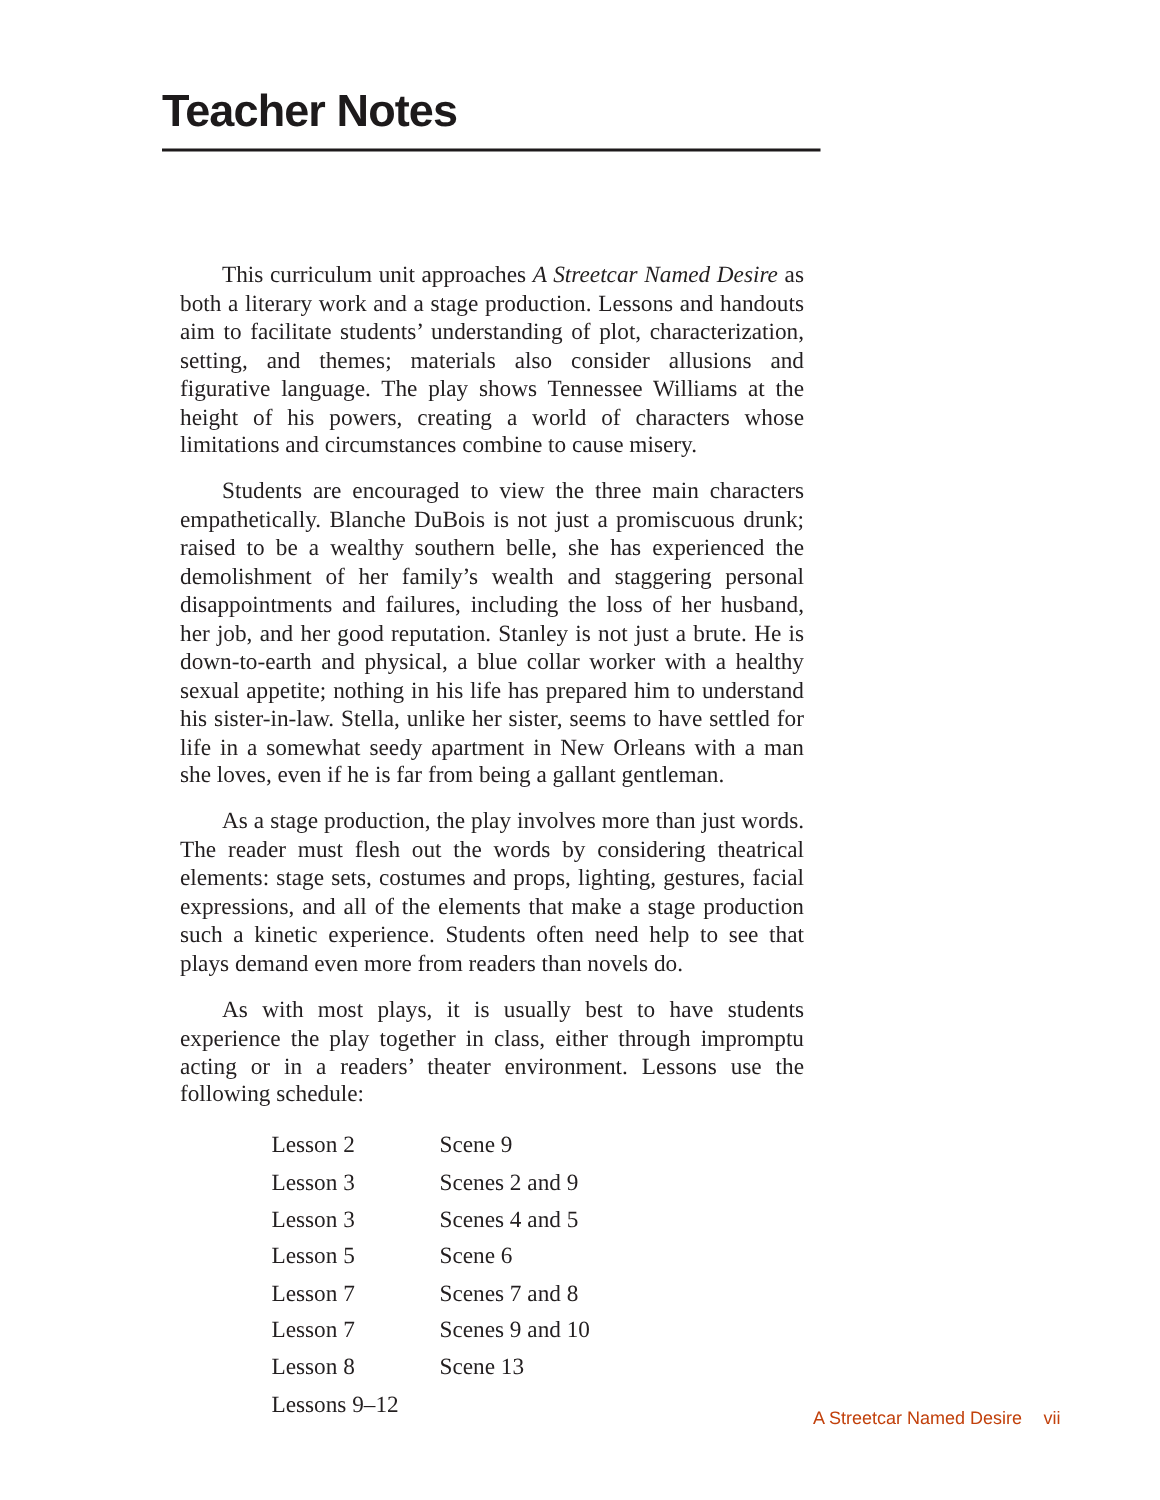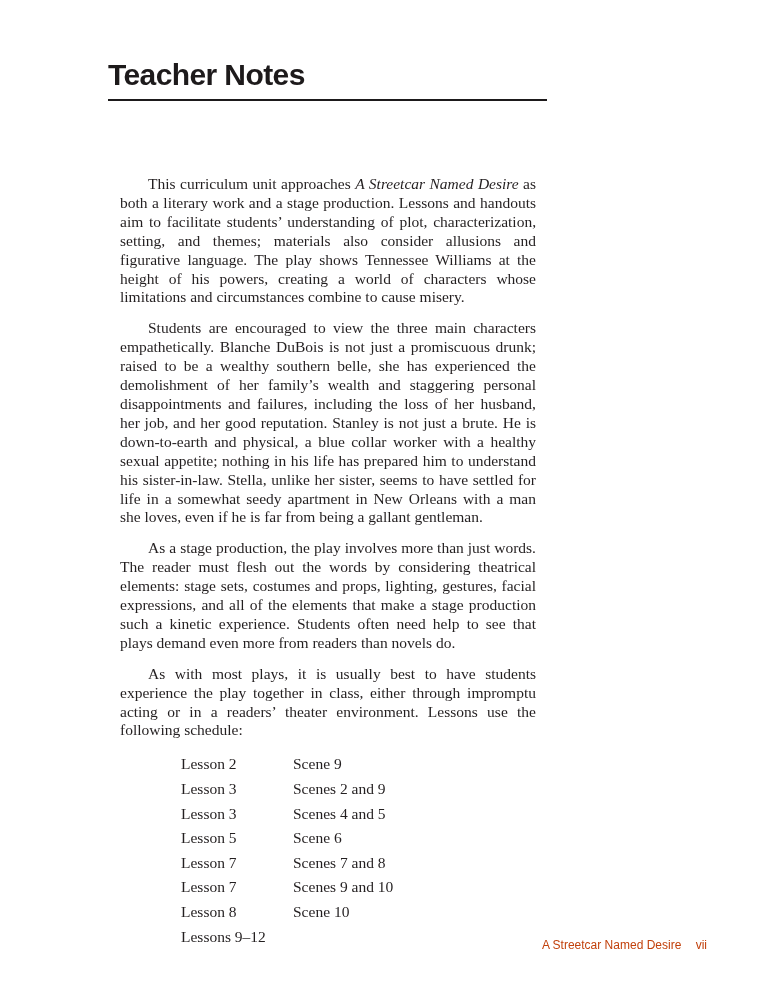--- a/index.html
+++ b/index.html
@@ -118,21 +118,21 @@
         <div class="schedule-row">
           <span class="schedule-lesson">Lesson 7</span>
           <span class="schedule-assignment">Scenes 7 and 8</span>
         </div>
         <div class="schedule-row">
           <span class="schedule-lesson">Lesson 7</span>
           <span class="schedule-assignment">Scenes 9 and 10</span>
         </div>
         <div class="schedule-row">
           <span class="schedule-lesson">Lesson 8</span>
-          <span class="schedule-assignment">Scene 10</span>
+          <span class="schedule-assignment">Scene 13</span>
         </div>
         <div class="schedule-row">
           <span class="schedule-lesson">Lessons 9–12</span>
         </div>
       </div>
   </div>
 
   <div class="footer">
     <span>A Streetcar Named Desire</span>
     <span class="pagenum">vii</span>

